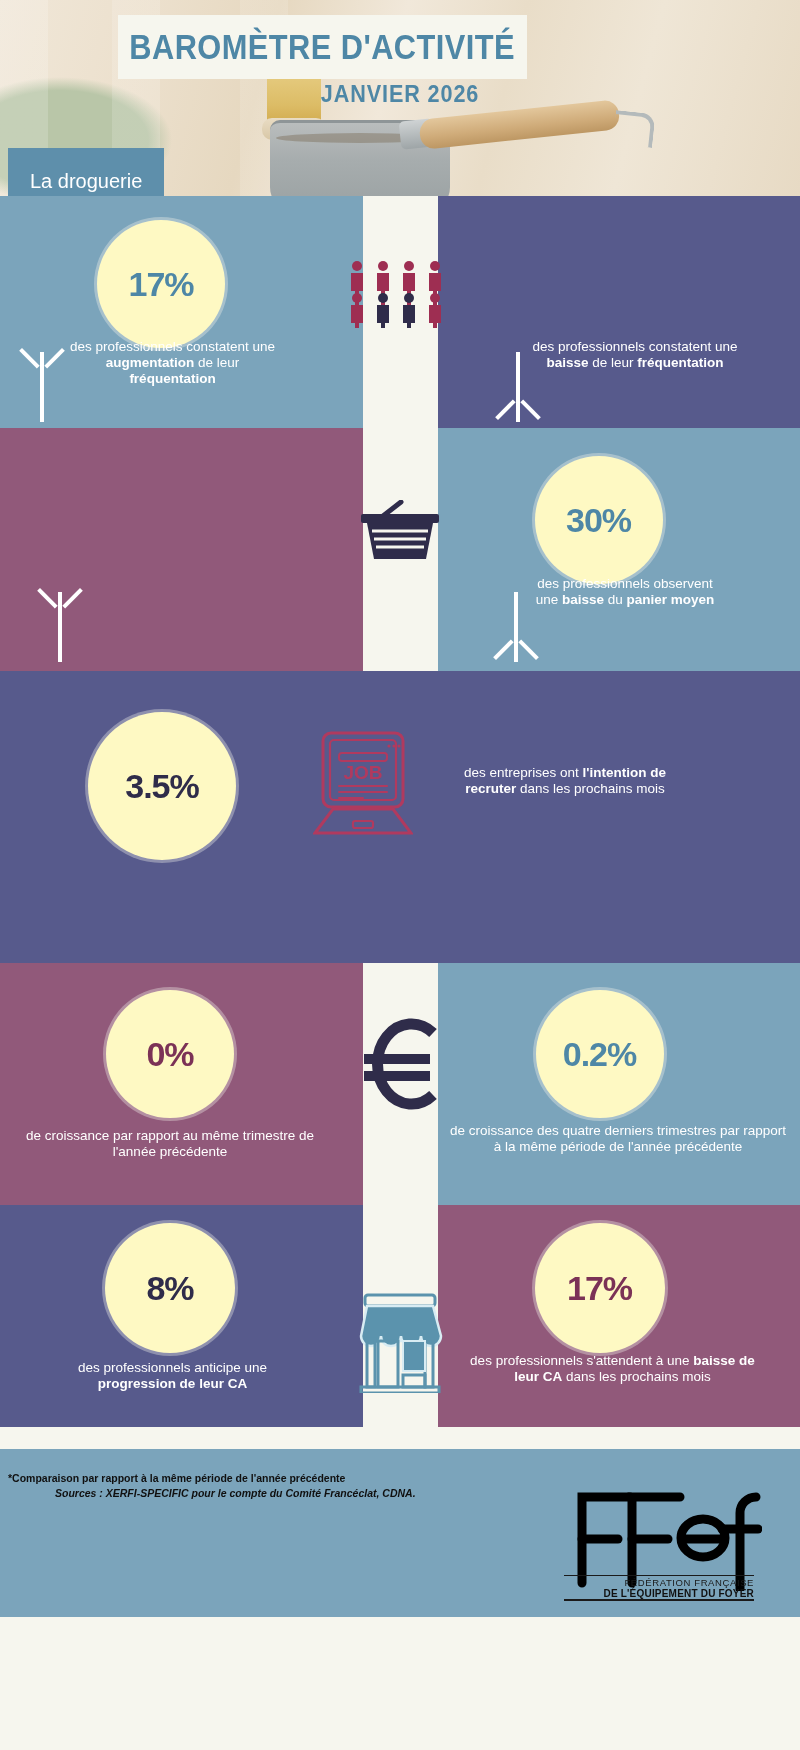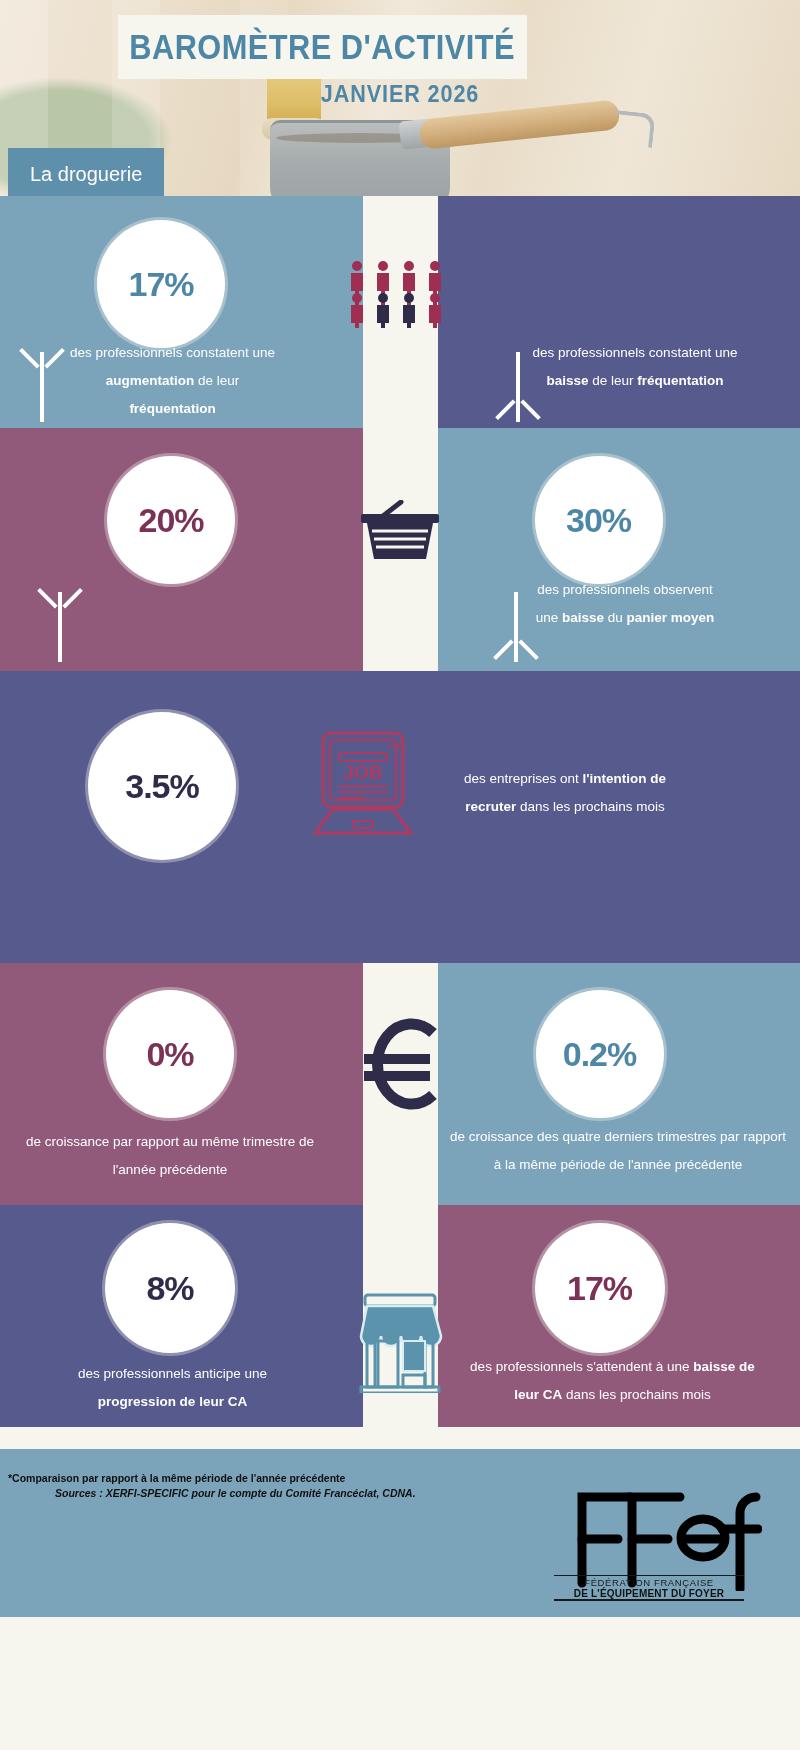--- a/index.html
+++ b/index.html
@@ -45,42 +45,42 @@
         border:4px solid #b4babb;border-left:none;border-bottom:none;border-radius:0 14px 0 0;transform:rotate(6deg);}
 
   .title-plate{position:absolute;left:118px;top:15px;width:409px;height:64px;
         background:#f6f6ee;display:flex;align-items:center;justify-content:center;}
   .title-plate .t{color:#4e87a6;font-size:35px;font-weight:bold;letter-spacing:.5px;
         font-family:"Liberation Sans Narrow","Liberation Sans",sans-serif;
         transform:scaleX(.88);white-space:nowrap;}
   .subtitle{position:absolute;left:0;right:0;top:80px;text-align:center;
         color:#4e87a6;font-size:24px;font-weight:bold;letter-spacing:1px;
         transform:scaleX(.9);}
-  .sector-tag{position:absolute;left:8px;top:148px;padding:15px 22px 11px 22px;
+  .sector-tag{position:absolute;left:8px;top:148px;padding:22px 22px 11px 22px;
         background:#5e8fab;color:#fff;font-size:20px;}
   .row{position:relative;display:flex;width:800px;}
   .cell{position:relative;box-sizing:border-box;overflow:hidden;}
   .spacer{width:75px;background:#f6f6ee;flex:0 0 75px;}
   .half{flex:1 1 0;}
 
   .bg-blue{background:#7ba4bb;}
   .bg-mauve{background:#91597a;}
   .bg-purple{background:#575a8c;}
 
   .circle{
-    position:absolute;border-radius:50%;background:#ffffff;
+    position:absolute;border-radius:50%;background:#fef9c3;
     display:flex;align-items:center;justify-content:center;
     box-shadow:0 0 0 3px rgba(246,246,238,.35);
   }
   .circle .pct{font-size:34px;font-weight:bold;letter-spacing:-1px;}
   .c-blue .pct{color:#4e87a6;}
   .c-mauve .pct{color:#7b3256;}
   .c-navy .pct{color:#2f2c4a;}
 
-  .caption{position:absolute;color:#fff;font-size:13.5px;line-height:28px;
+  .caption{position:absolute;color:#fff;font-size:13.5px;line-height:16px;
            text-align:center;}
   .caption b{font-weight:bold;}
 
   .arrow{position:absolute;width:40px;height:76px;}
   .arrow .stem{position:absolute;left:18px;top:6px;width:4px;height:70px;background:#fff;}
   .arrow.up .head{position:absolute;left:4px;top:2px;width:32px;height:22px;}
   .arrow.up .head:before,.arrow.up .head:after{content:"";position:absolute;top:0;
      width:25px;height:4px;background:#fff;}
   .arrow.up .head:before{left:-4px;transform:rotate(45deg);transform-origin:left top;}
   .arrow.up .head:after{right:-4px;transform:rotate(-45deg);transform-origin:right top;}
@@ -96,21 +96,21 @@
   .people{width:110px;height:70px;}
   .p{fill:#9e2e52;}
   .p2{fill:#2f2c4a;}
 
   
   .footer{position:relative;width:800px;height:168px;background:#7ba4bb;}
   .fnote{position:absolute;left:8px;top:22px;color:#101010;font-size:10.5px;line-height:15px;
      font-weight:bold;}
   .fnote .it{font-style:italic;margin-left:47px;}
   .logo{position:absolute;right:38px;top:34px;width:190px;height:108px;color:#000;}
-  .logo-sub{position:absolute;right:56px;top:126px;width:190px;text-align:center;}
+  .logo-sub{position:absolute;right:46px;top:126px;width:190px;text-align:right;}
   .logo-sub .l1{font-size:9.5px;letter-spacing:.6px;color:#1a1a1a;border-top:1.5px solid #1a1a1a;padding-top:1px;}
   .logo-sub .l2{font-size:10px;font-weight:bold;letter-spacing:.2px;color:#111;border-bottom:2px solid #1a1a1a;}
   .gapbar{width:800px;height:22px;background:#f6f6ee;}
 </style>
 </head>
 <body>
 
 <div class="page">
 
   <div class="hero">
@@ -175,23 +175,20 @@
         <g class="p">
           <circle cx="90" cy="40" r="5"></circle>
             <path d="M84 47h12v18h-4v5h-4v-5h-4z"></path>
         </g>
       </svg>
     </div>
   </div>
 
   <div class="row" style="height:243px">
     <div class="cell half bg-mauve">
-      <div class="circle c-mauve" style="left:107px;top:28px;width:128px;height:128px">
-        <span class="pct">20%</span>
-      </div>
       <div class="arrow up" style="left:40px;top:158px">
         <div class="stem"></div>
           <div class="head"></div>
       </div>
     </div>
 
     <div class="spacer"></div>
 
     <div class="cell half bg-blue">
       <div class="circle c-blue" style="left:97px;top:28px;width:128px;height:128px">

